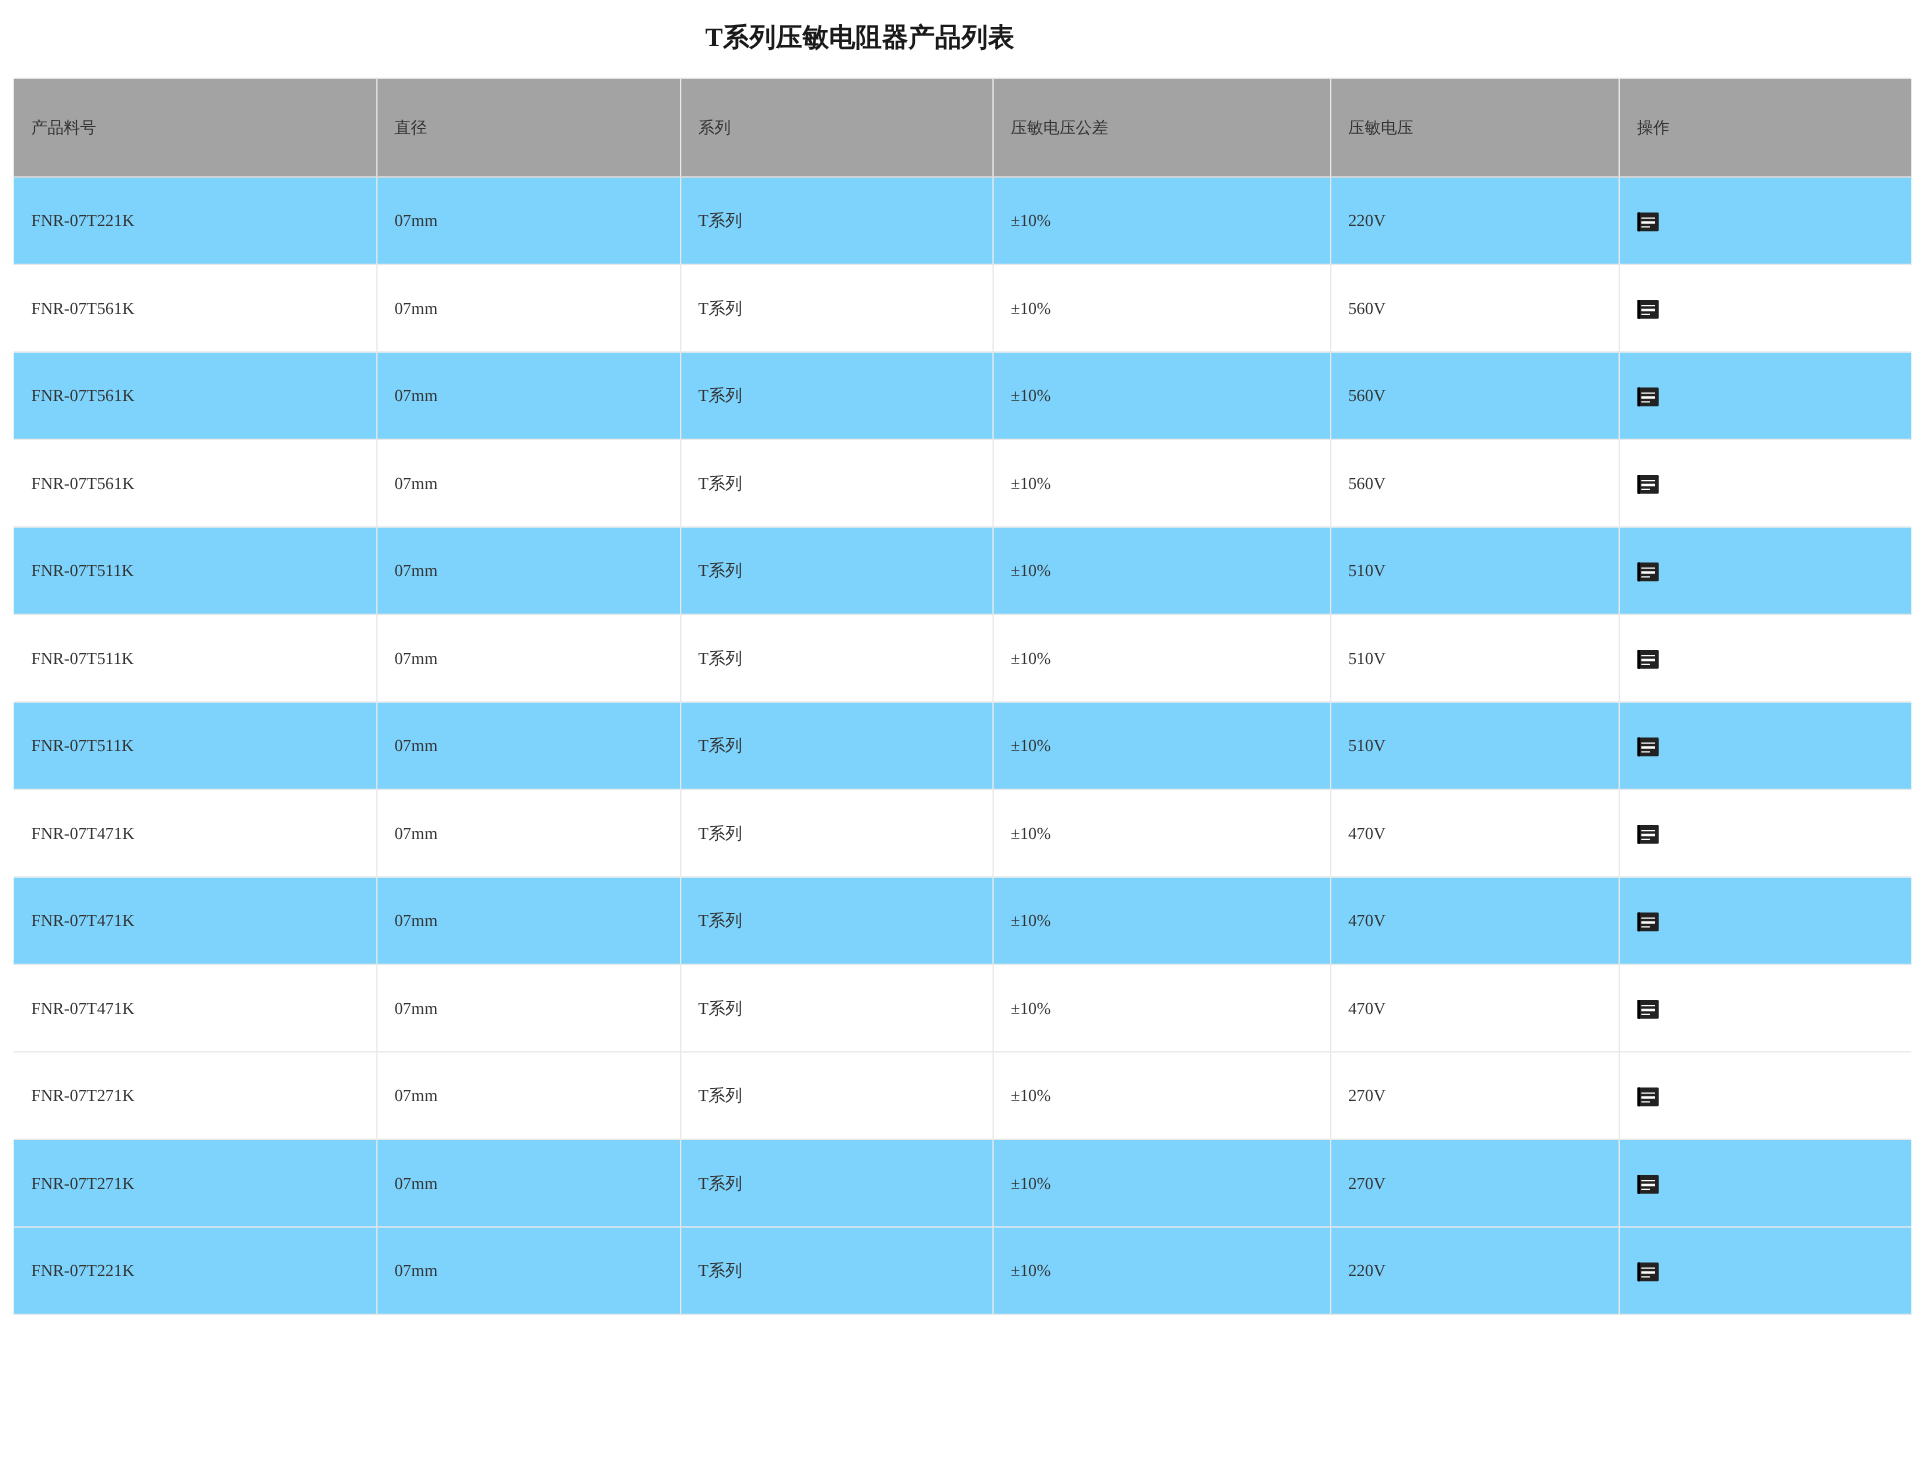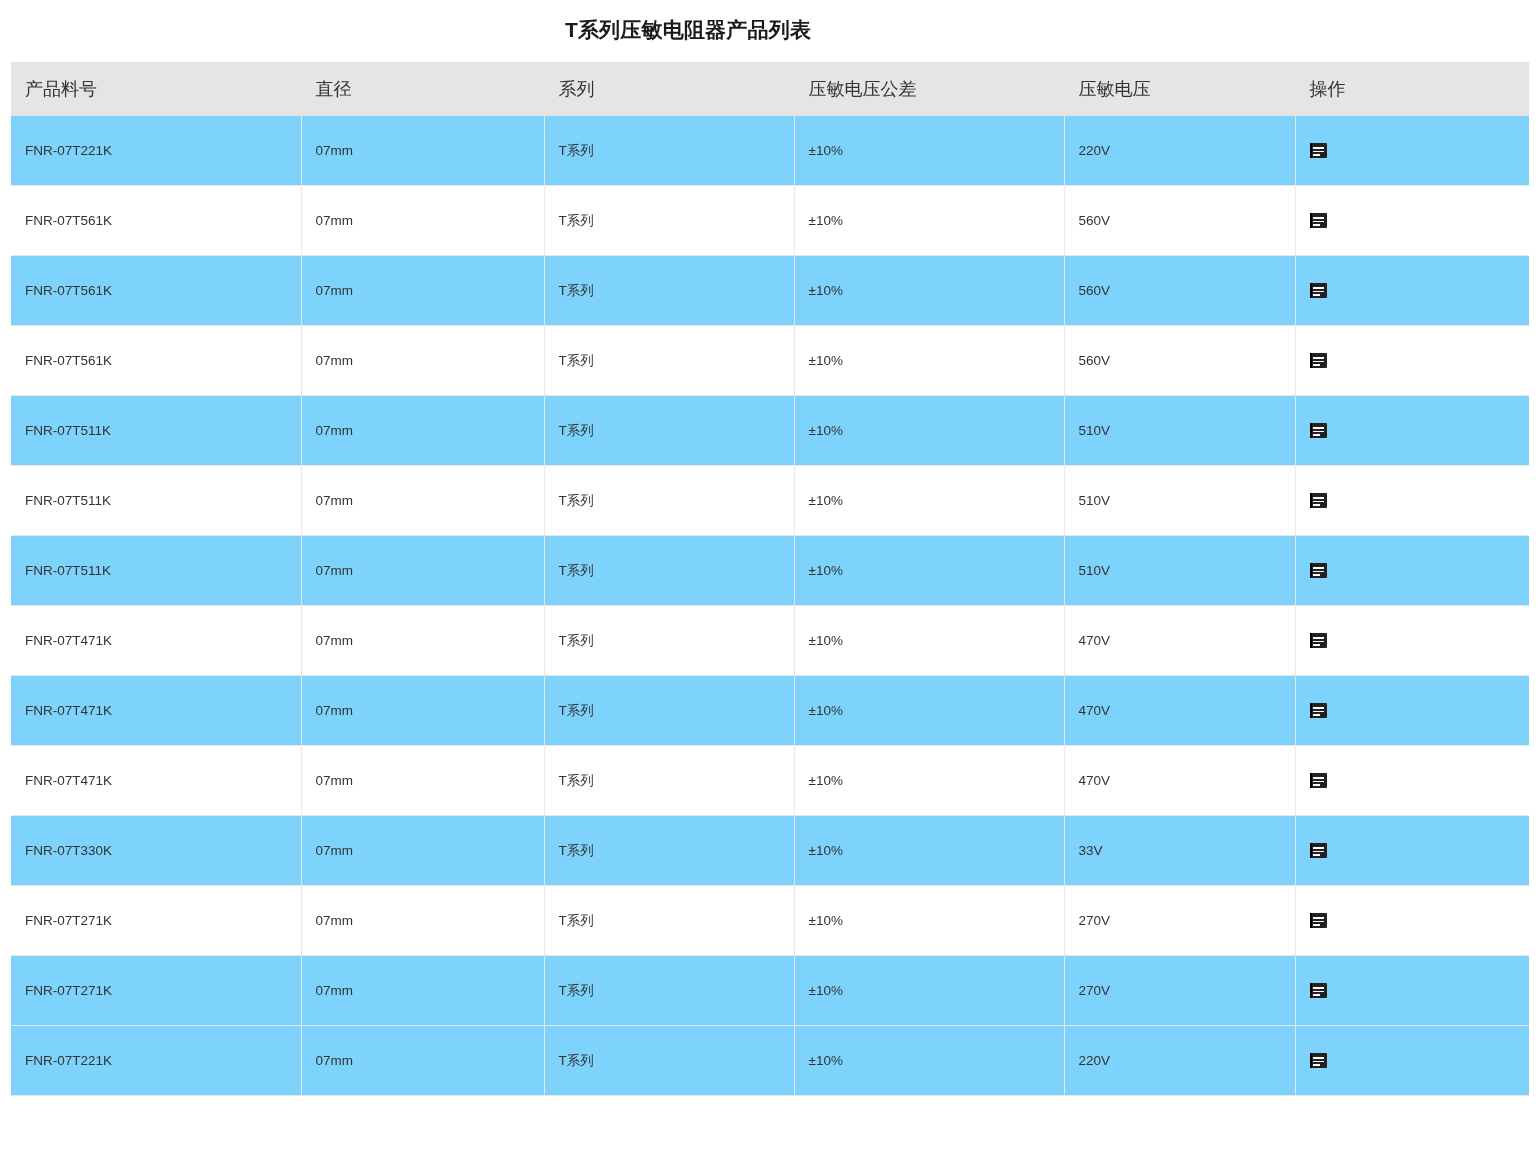--- a/index.html
+++ b/index.html
@@ -9,20 +9,21 @@
   }
   body {
     width: 1540px;
     font-family: "Liberation Sans", "DejaVu Sans", sans-serif;
     color: #333333;
     -webkit-font-smoothing: antialiased;
   }
   .page {
     width: 1376px;
     box-sizing: border-box;
+    font-family: Liberation Serif, serif;
   }
   .page-title {
     text-align: center;
     font-size: 21px;
     font-weight: bold;
     color: #1a1a1a;
     margin: 0;
     padding: 16px 0 18px 0;
     letter-spacing: 0.2px;
   }
@@ -34,26 +35,26 @@
     width: 1518px;
     margin: 0 11px;
     border-collapse: collapse;
     table-layout: fixed;
     font-size: 13.5px;
   }
   table.product-table thead th {
     text-align: left;
     font-weight: normal;
     color: #333333;
-    background: #e5e5e5;
+    background: #a3a3a3;
     border-top: 1px solid #e0e0e0;
     border-bottom: 1px solid #e0e0e0;
     border-right: 1px solid #e8e8e8;
-    padding: 14px 14px;
-    font-size: 18px;
+    padding: 28px 14px;
+    font-size: 13px;
     height: 22px;
   }
   table.product-table thead th:last-child {
     border-right: none;
   }
   table.product-table tbody td {
     border-bottom: 1px solid #e8e8e8;
     border-right: 1px solid #e8e8e8;
     padding: 18px 14px;
     color: #333333;
@@ -216,28 +217,20 @@
             <td class="op-cell"><span class="detail-icon"><span class="bk"></span><span class="spine"></span><span class="ln ln1"></span><span class="ln ln2"></span><span class="ln ln3"></span></span></td>
           </tr>
           <tr class="even">
             <td>FNR-07T471K</td>
             <td>07mm</td>
             <td>T系列</td>
             <td>±10%</td>
             <td>470V</td>
             <td class="op-cell"><span class="detail-icon"><span class="bk"></span><span class="spine"></span><span class="ln ln1"></span><span class="ln ln2"></span><span class="ln ln3"></span></span></td>
           </tr>
-          <tr class="odd">
-            <td>FNR-07T330K</td>
-            <td>07mm</td>
-            <td>T系列</td>
-            <td>±10%</td>
-            <td>33V</td>
-            <td class="op-cell"><span class="detail-icon"><span class="bk"></span><span class="spine"></span><span class="ln ln1"></span><span class="ln ln2"></span><span class="ln ln3"></span></span></td>
-          </tr>
           <tr class="even">
             <td>FNR-07T271K</td>
             <td>07mm</td>
             <td>T系列</td>
             <td>±10%</td>
             <td>270V</td>
             <td class="op-cell"><span class="detail-icon"><span class="bk"></span><span class="spine"></span><span class="ln ln1"></span><span class="ln ln2"></span><span class="ln ln3"></span></span></td>
           </tr>
           <tr class="odd">
             <td>FNR-07T271K</td>

